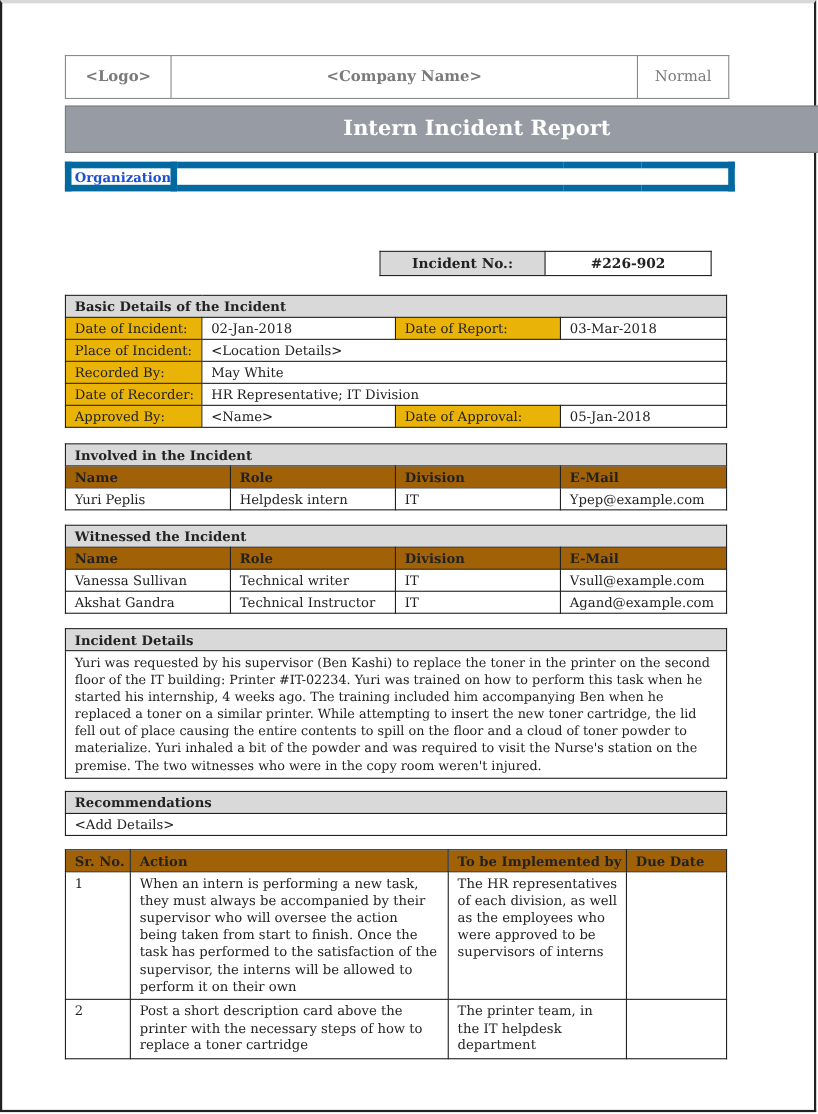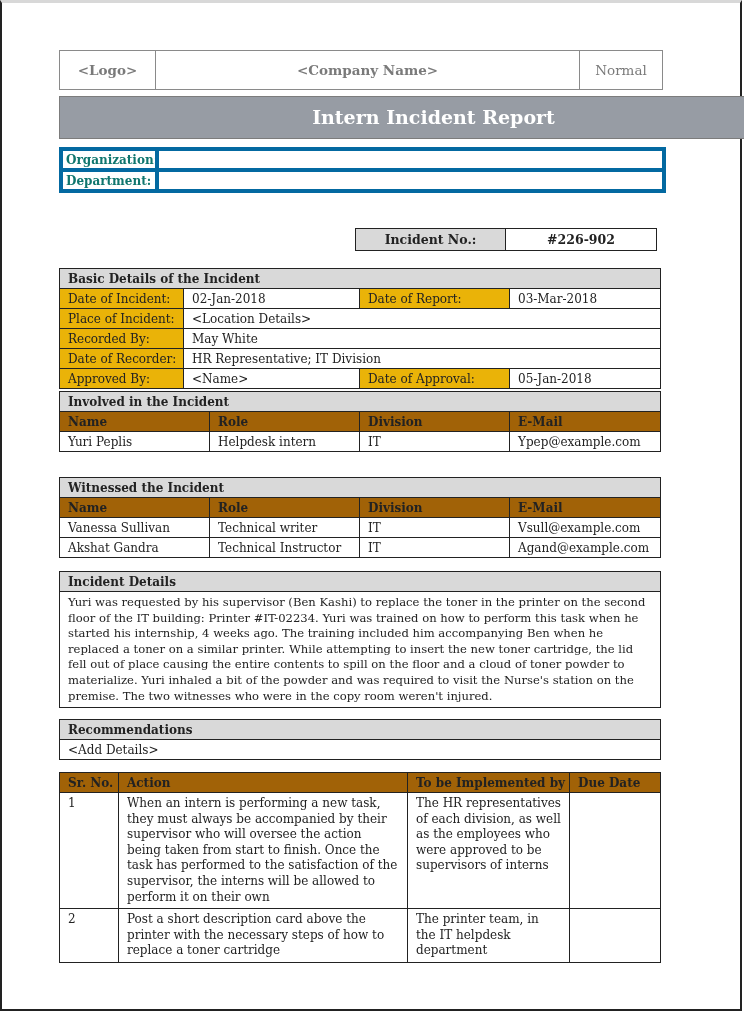--- a/index.html
+++ b/index.html
@@ -13,23 +13,23 @@
   td { box-sizing:border-box; padding:0 8px; white-space:nowrap; overflow:hidden; }
 
   
   .hdr { left:59px; top:50px; width:603px; height:39px; }
   .hdr td { border:1px solid #8a8a8a; height:39px; color:#7a7a7a; text-align:center; font-size:13.5px; }
   .hdr .b { font-weight:bold; }
   .title { left:59px; top:96px; width:703px; height:43px; background:#979ca4; border:1px solid #7c7c7c;
            color:#fff; font-weight:bold; font-size:19px; text-align:center; line-height:41px; }
 
   .org { left:59px; top:147px; width:603px; }
-  .org td { border:4px solid #0369a1; height:21px; font-size:12px; font-weight:bold; color:#0f766e; padding:0 3px; }
-
-  .incno { left:355px; top:228px; width:301px; }
+  .org td { border:6px solid #0369a1; height:21px; font-size:12px; font-weight:bold; color:#1d4ed8; padding:0 3px; }
+
+  .incno { left:345px; top:228px; width:301px; }
   .incno td { border:1px solid #222; height:22px; font-size:12.5px; font-weight:bold; text-align:center; }
   .incno .lab { background:#d9d9d9; }
 
   .tbl { left:59px; width:601px; }
   .tbl td { border:1px solid #222; height:20px; font-size:12px; color:#222; }
   .tbl .sh { background:#d9d9d9; font-weight:bold; }
   .tbl .lab { background:#eab308; }
   .tbl .ch { background:#a16207; font-weight:bold; }
   .wrap td.w { white-space:normal; vertical-align:top; line-height:15.6px; padding-top:3px; padding-bottom:3px; }
 </style>
@@ -59,24 +59,20 @@
       <col style="width:96px">
       <col style="width:354px">
       <col style="width:71px">
       <col style="width:82px">
     </colgroup>
   <tbody>
       <tr>
     <td>Organization:</td>
     <td colspan="3"></td>
   </tr>
-  <tr>
-    <td>Department:</td>
-    <td colspan="3"></td>
-  </tr>
 </tbody>
   </table>
 
 <table class="abs incno">
   <colgroup>
       <col style="width:150px">
       <col style="width:151px">
     </colgroup>
   <tbody>
       <tr>
@@ -117,21 +113,21 @@
   </tr>
   <tr>
     <td class="lab">Approved By:</td>
     <td>&lt;Name&gt;</td>
     <td class="lab">Date of Approval:</td>
     <td>05-Jan-2018</td>
   </tr>
 </tbody>
   </table>
 
-<table class="abs tbl" style="top:391px">
+<table class="abs tbl" style="top:403px">
   <colgroup>
       <col style="width:150px">
       <col style="width:150px">
       <col style="width:150px">
       <col style="width:151px">
     </colgroup>
   <tbody>
       <tr>
         <td colspan="4" class="sh">Involved in the Incident</td>
       </tr>

